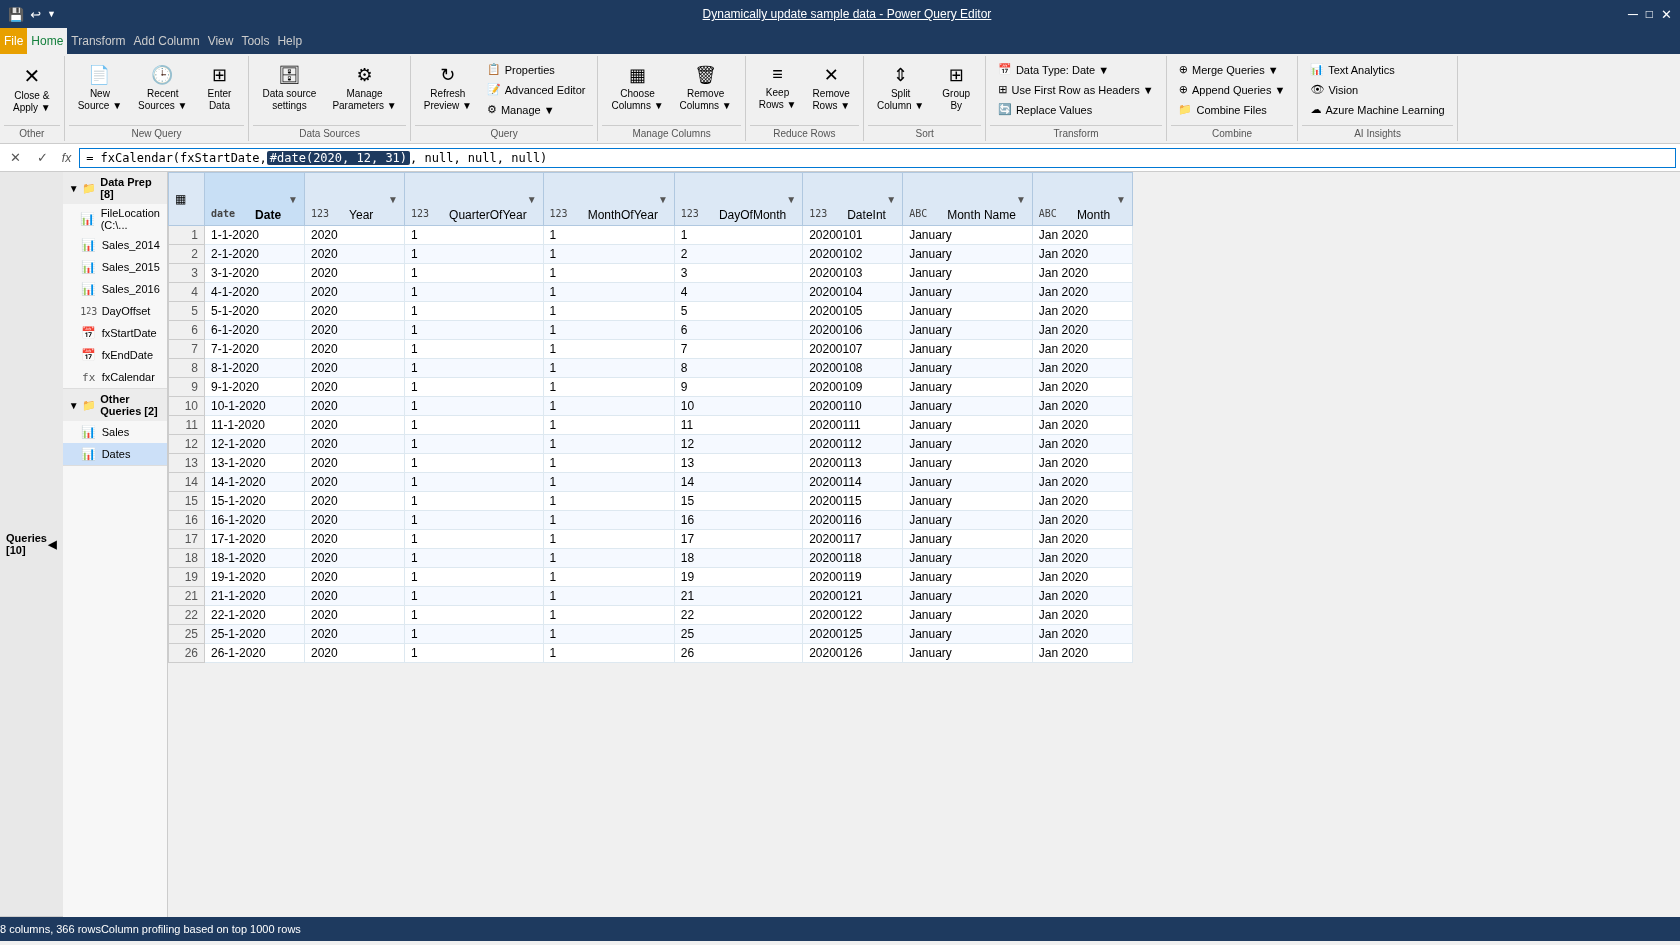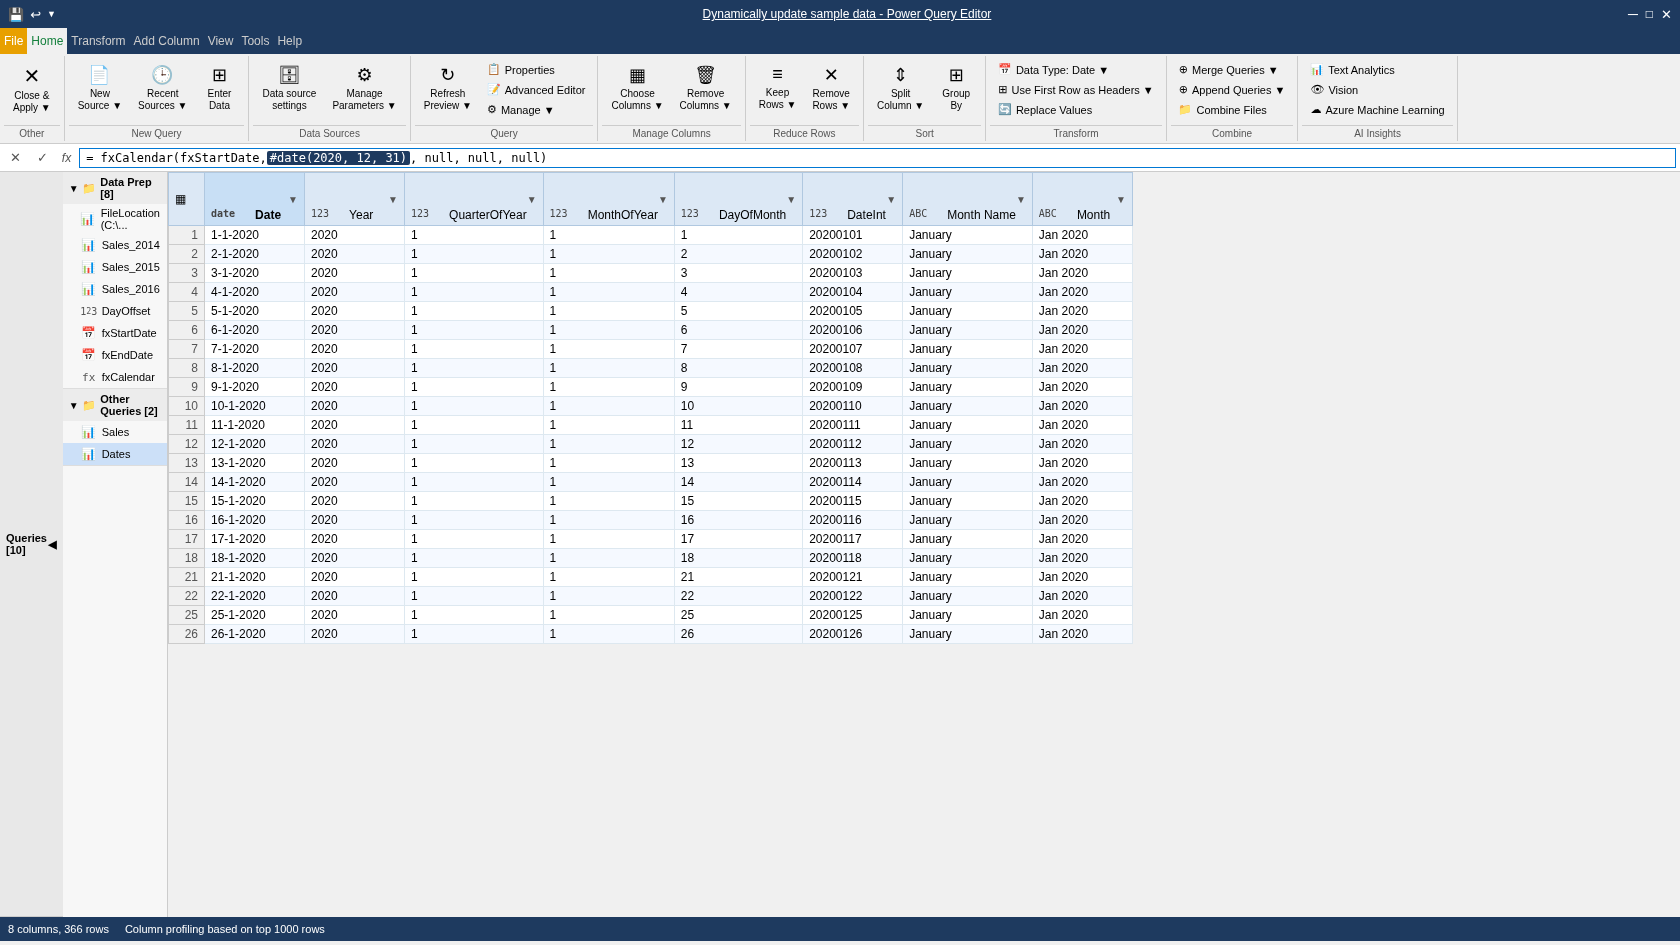--- a/index.html
+++ b/index.html
@@ -173,23 +173,22 @@
     .sidebar-item.active { background: #cce0f8; }
     .sidebar-icon { width: 16px; height: 16px; display: flex; align-items: center; justify-content: center; font-size: 12px; }
 
     
     #statusbar {
       height: 24px;
       background: #1e3a5f;
       color: white;
       display: flex;
       align-items: center;
-      padding: 0 8px;
+      padding: 0 0;
       font-size: 11px;
-      gap: 16px;
     }
 
     
     #grid-area {
       flex: 1;
       display: flex;
       flex-direction: column;
       overflow: hidden;
     }
     #grid-container {
@@ -796,20 +795,31 @@
               <td>18-1-2020</td>
               <td>2020</td>
               <td>1</td>
               <td>1</td>
               <td>18</td>
               <td>20200118</td>
               <td>January</td>
               <td>Jan 2020</td>
             </tr>
             <tr>
+              <td class="row-num">19</td>
+              <td>19-1-2020</td>
+              <td>2020</td>
+              <td>1</td>
+              <td>1</td>
+              <td>19</td>
+              <td>20200119</td>
+              <td>January</td>
+              <td>Jan 2020</td>
+            </tr>
+            <tr>
               <td class="row-num">21</td>
               <td>21-1-2020</td>
               <td>2020</td>
               <td>1</td>
               <td>1</td>
               <td>21</td>
               <td>20200121</td>
               <td>January</td>
               <td>Jan 2020</td>
             </tr>

